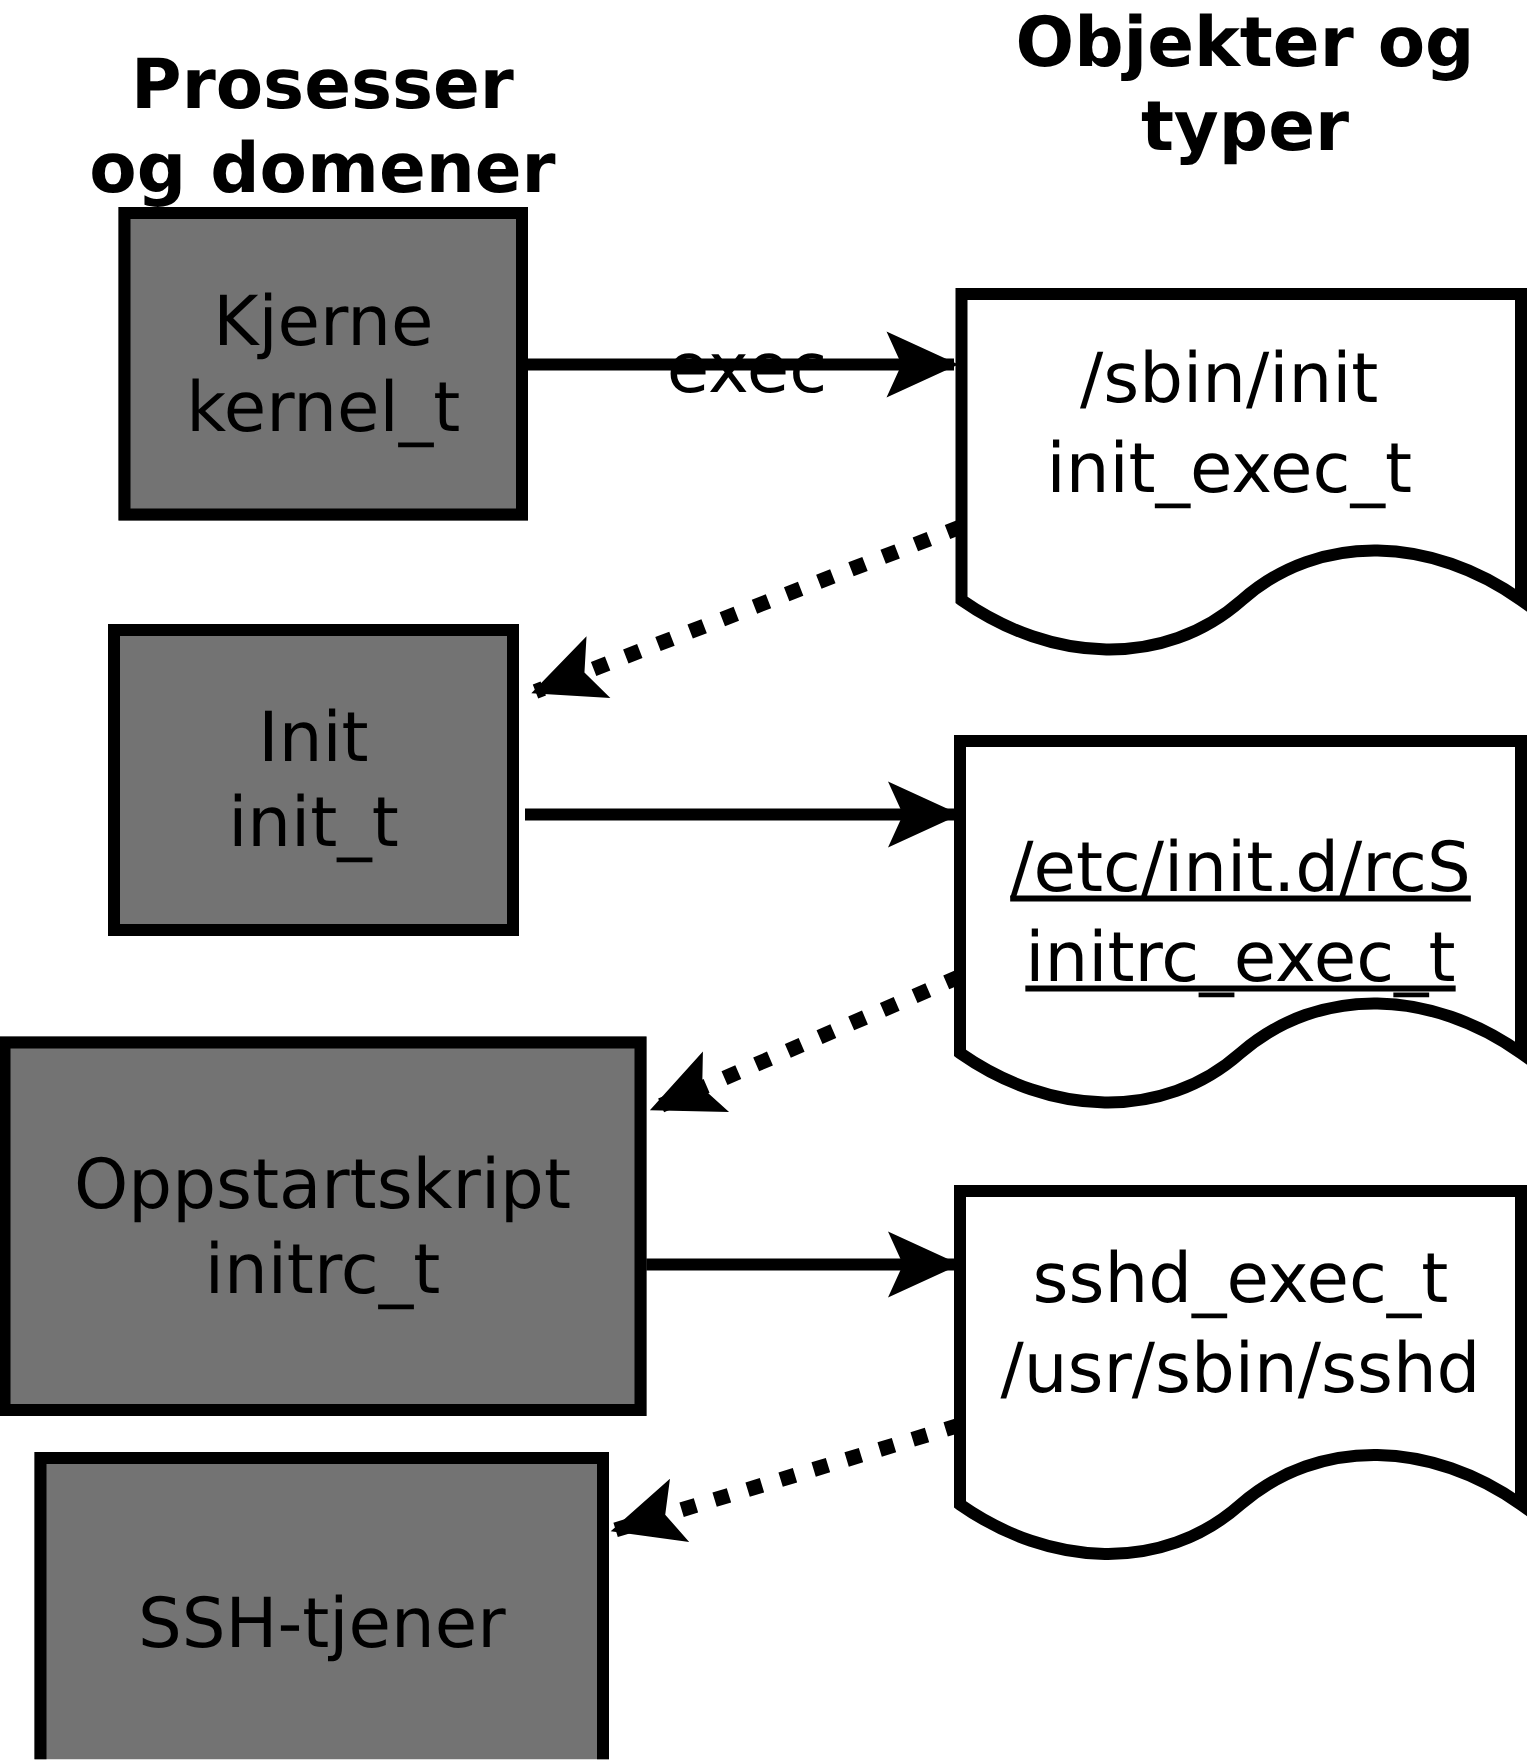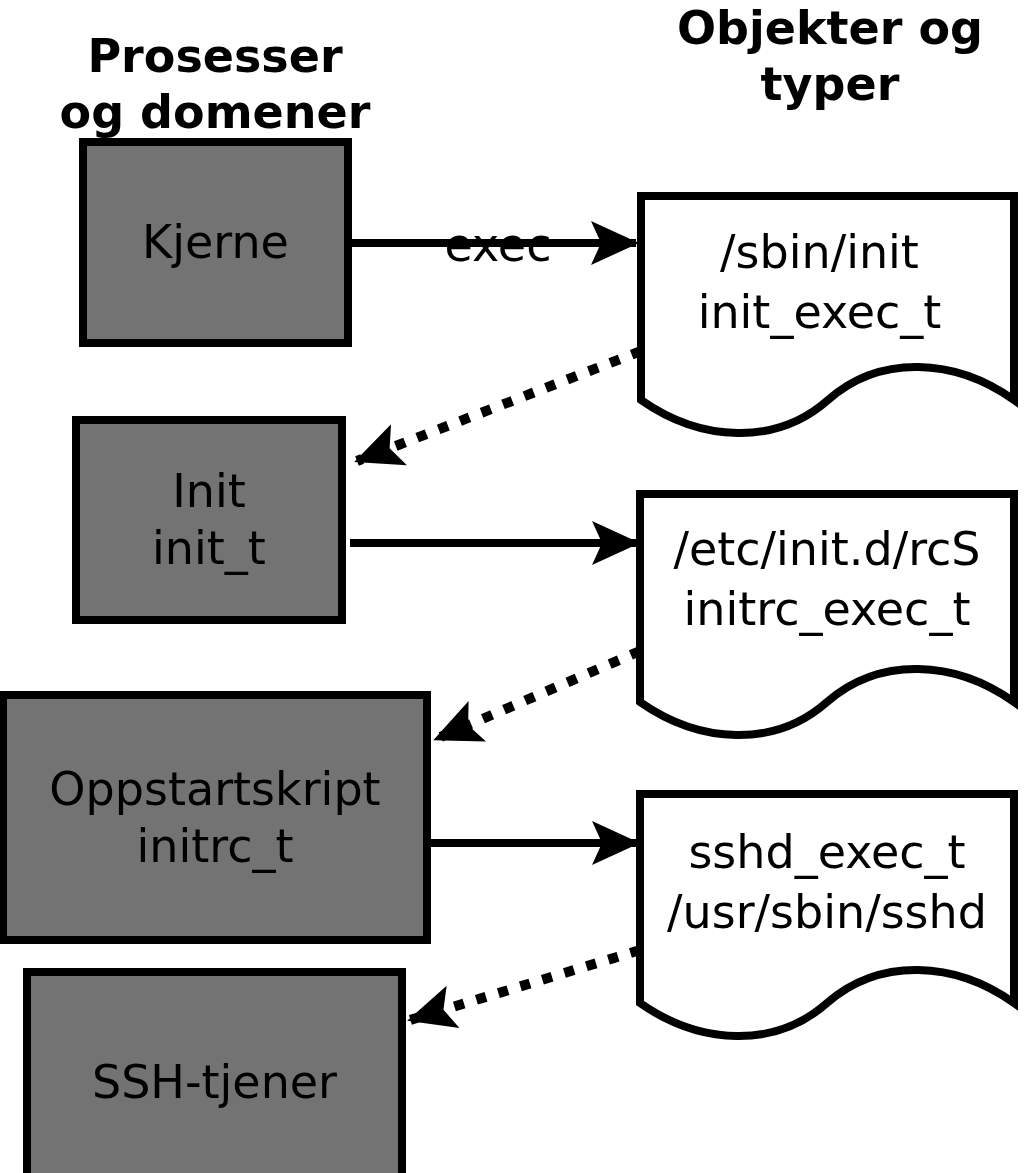--- a/index.html
+++ b/index.html
@@ -91,38 +91,39 @@
     <div>Prosesser</div>
     <div>og domener</div>
   </div>
   <div class="hdr" style="left:630px; top:0px;">
     <div>Objekter og</div>
     <div>typer</div>
   </div>
 
   <div class="pbox" style="left:79px; top:138px; width:273px; height:209px;">
     <div>Kjerne</div>
+    <div>kernel_t</div>
   </div>
   <div class="pbox" style="left:72px; top:416px; width:274px; height:208px;">
     <div>Init</div>
     <div>init_t</div>
   </div>
   <div class="pbox" style="left:-1px; top:691px; width:432px; height:253px;">
     <div>Oppstartskript</div>
     <div>initrc_t</div>
   </div>
   <div class="pbox" style="left:23px; top:968px; width:383px; height:229px;">
     <div>SSH-tjener</div>
   </div>
 
   <div class="doctext" style="left:633px; top:222px; width:373px;">
     <div>/sbin/init</div>
     <div>init_exec_t</div>
   </div>
-  <div class="doctext" style="left:640px; top:519px; width:374px;">
+  <div class="doctext" style="left:640px; top:548px; width:374px;text-decoration:underline;">
     <div>/etc/init.d/rcS</div>
     <div>initrc_exec_t</div>
   </div>
   <div class="doctext" style="left:640px; top:822px; width:374px;">
     <div>sshd_exec_t</div>
     <div>/usr/sbin/sshd</div>
   </div>
 
   <div class="edgelabel" style="left:398px; top:182px; width:200px;">exec</div>
 

